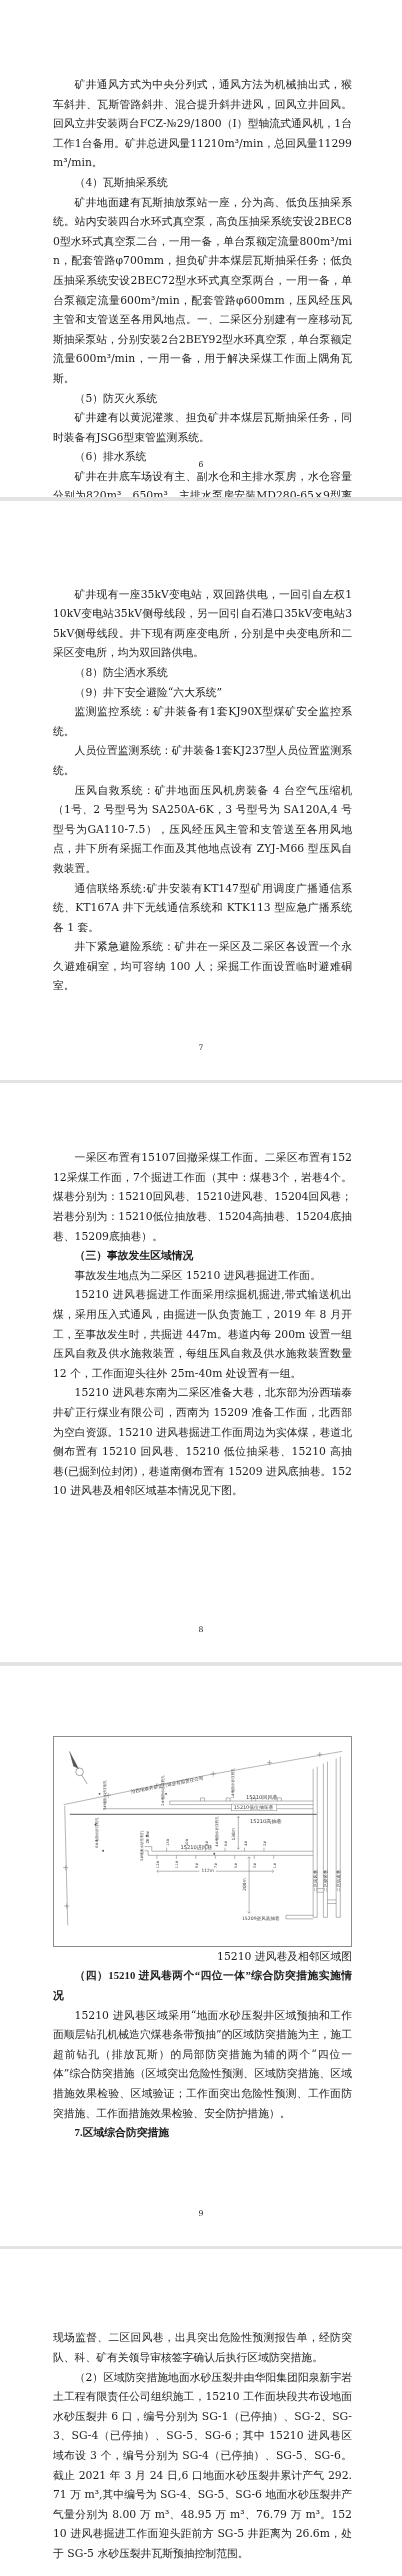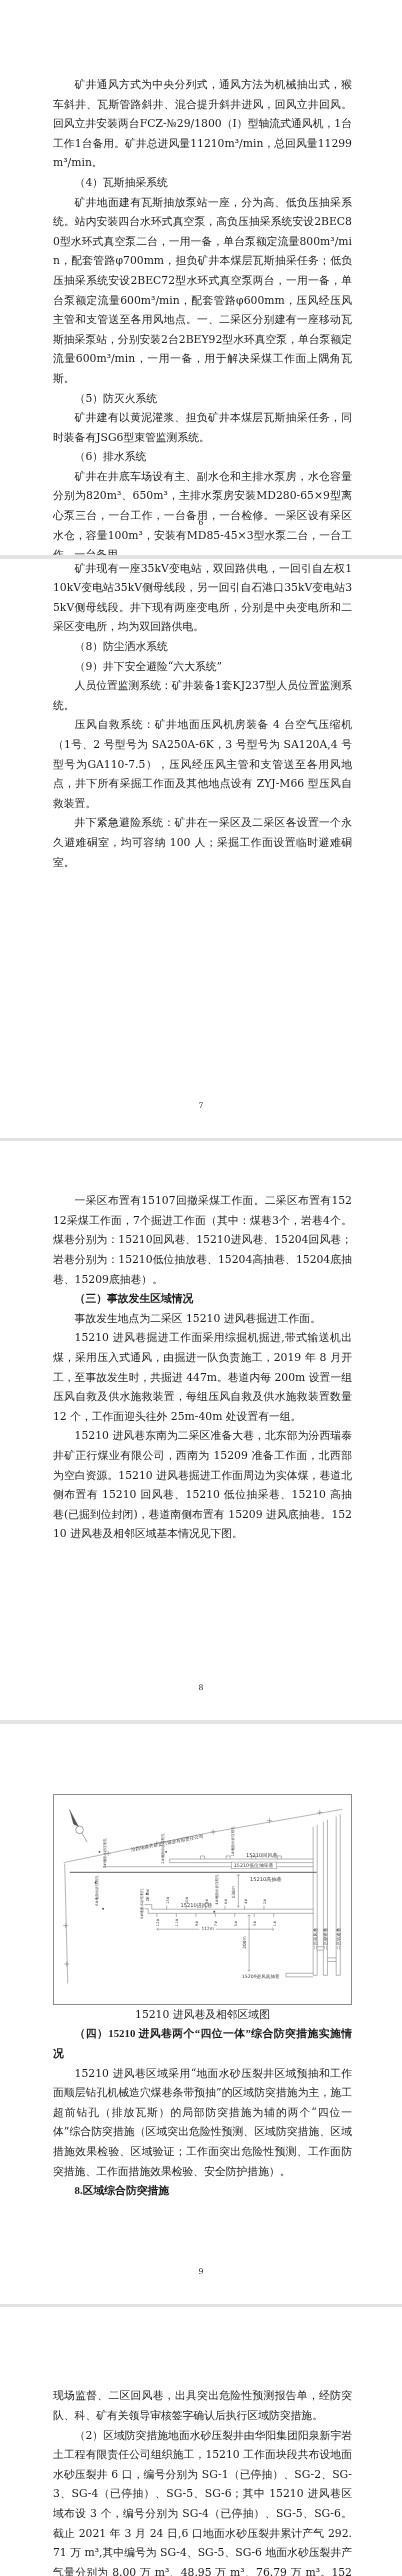--- a/index.html
+++ b/index.html
@@ -3,53 +3,55 @@
 <meta charset="utf-8">
 <style>
   html,body{margin:0;padding:0;background:#ffffff;}
   #doc{width:402px;font-family:"DejaVu Serif","Liberation Serif",serif;color:#1d1d1d;}
   .page{position:relative;background:#ffffff;box-sizing:border-box;padding-left:53px;padding-right:50px;overflow:hidden;}
   .sep{height:3.6px;background:#e3e3e3;}
   .blk{font-size:10.8px;line-height:19.6px;text-align:justify;text-justify:inter-character;word-break:break-all;}
   .p{text-indent:2em;}
   .p-noindent{text-indent:0;}
   .h{text-indent:2em;font-weight:700;font-family:Liberation Serif, serif;}
-  .caption{text-align:center;text-indent:0;}
+  .caption{text-align:right;text-indent:0;}
   .pagenum{position:absolute;bottom:28px;left:0;right:0;text-align:center;font-size:7.7px;color:#222;}
   .figure-box{border:0.5px solid #8c8c8c;height:211px;box-sizing:border-box;background:#fff;}
   .figure-box svg{display:block;}
   .figure-box text{font-family:"DejaVu Sans","Liberation Sans",sans-serif;fill:#3c3c3c;}
 </style>
 </head>
 <body>
 
 <div id="doc">
-    <section class="page" style="height: 555px; padding-top: 75px;">
+    <section class="page" style="height: 497px; padding-top: 75px;">
       <div class="blk p">矿井通风方式为中央分列式，通风方法为机械抽出式，猴车斜井、瓦斯管路斜井、混合提升斜井进风，回风立井回风。回风立井安装两台FCZ-№29/1800（Ⅰ）型轴流式通风机，1台工作1台备用。矿井总进风量11210m³/min，总回风量11299m³/min。</div>
       <div class="blk p">（4）瓦斯抽采系统</div>
       <div class="blk p">矿井地面建有瓦斯抽放泵站一座，分为高、低负压抽采系统。站内安装四台水环式真空泵，高负压抽采系统安设2BEC80型水环式真空泵二台，一用一备，单台泵额定流量800m³/min，配套管路φ700mm，担负矿井本煤层瓦斯抽采任务；低负压抽采系统安设2BEC72型水环式真空泵两台，一用一备，单台泵额定流量600m³/min，配套管路φ600mm，压风经压风主管和支管送至各用风地点。一、二采区分别建有一座移动瓦斯抽采泵站，分别安装2台2BEY92型水环真空泵，单台泵额定流量600m³/min，一用一备，用于解决采煤工作面上隅角瓦斯。</div>
       <div class="blk p">（5）防灭火系统</div>
       <div class="blk p">矿井建有以黄泥灌浆、担负矿井本煤层瓦斯抽采任务，同时装备有JSG6型束管监测系统。</div>
       <div class="blk p">（6）排水系统</div>
       <div class="blk p">矿井在井底车场设有主、副水仓和主排水泵房，水仓容量分别为820m³、650m³，主排水泵房安装MD280-65×9型离心泵三台，一台工作，一台备用，一台检修。一采区设有采区水仓，容量100m³，安装有MD85-45×3型水泵二台，一台工作，一台备用。</div>
       <div class="blk p">（7）供电系统</div>
       <div class="pagenum">6</div>
     </section>
     <div class="sep"></div>
-    <section class="page" style="height: 579px; ">
+    <section class="page" style="height: 579px; padding-top: 84px;">
       <div class="blk p">矿井现有一座35kV变电站，双回路供电，一回引自左权110kV变电站35kV侧母线段，另一回引自石港口35kV变电站35kV侧母线段。井下现有两座变电所，分别是中央变电所和二采区变电所，均为双回路供电。</div>
       <div class="blk p">（8）防尘洒水系统</div>
       <div class="blk p">（9）井下安全避险“六大系统”</div>
+      <div class="blk p">监测监控系统：矿井装备有1套KJ90X型煤矿安全监控系统。</div>
       <div class="blk p">人员位置监测系统：矿井装备1套KJ237型人员位置监测系统。</div>
       <div class="blk p">压风自救系统：矿井地面压风机房装备 4 台空气压缩机（1号、2 号型号为 SA250A-6K，3 号型号为 SA120A,4 号型号为GA110-7.5），压风经压风主管和支管送至各用风地点，井下所有采掘工作面及其他地点设有 ZYJ-M66 型压风自救装置。</div>
+      <div class="blk p">通信联络系统:矿井安装有KT147型矿用调度广播通信系统、KT167A 井下无线通信系统和 KTK113 型应急广播系统各 1 套。</div>
       <div class="blk p">井下紧急避险系统：矿井在一采区及二采区各设置一个永久避难硐室，均可容纳 100 人；采掘工作面设置临时避难硐室。</div>
       <div class="pagenum">7</div>
     </section>
     <div class="sep"></div>
-    <section class="page" style="height: 579px; padding-top: 50px;">
+    <section class="page" style="height: 579px; padding-top: 65px;">
       <div class="blk p">一采区布置有15107回撤采煤工作面。二采区布置有15212采煤工作面，7个掘进工作面（其中：煤巷3个，岩巷4个。煤巷分别为：15210回风巷、15210进风巷、15204回风巷；岩巷分别为：15210低位抽放巷、15204高抽巷、15204底抽巷、15209底抽巷）。</div>
       <div class="blk h">（三）事故发生区域情况</div>
       <div class="blk p">事故发生地点为二采区 15210 进风巷掘进工作面。</div>
       <div class="blk p">15210 进风巷掘进工作面采用综掘机掘进,带式输送机出煤，采用压入式通风，由掘进一队负责施工，2019 年 8 月开工，至事故发生时，共掘进 447m。巷道内每 200m 设置一组压风自救及供水施救装置，每组压风自救及供水施救装置数量 12 个，工作面迎头往外 25m-40m 处设置有一组。</div>
       <div class="blk p">15210 进风巷东南为二采区准备大巷，北东部为汾西瑞泰井矿正行煤业有限公司，西南为 15209 准备工作面，北西部为空白资源。15210 进风巷掘进工作面周边为实体煤，巷道北侧布置有 15210 回风巷、15210 低位抽采巷、15210 高抽巷(已掘到位封闭)，巷道南侧布置有 15209 进风底抽巷。15210 进风巷及相邻区域基本情况见下图。</div>
       <div class="pagenum">8</div>
     </section>
     <div class="sep"></div>
     <section class="page" style="height: 580px; padding-top: 70px;">
   <div class="figure-box">
@@ -124,21 +126,21 @@
       <text x="261" y="213" font-size="7" transform="rotate(-90 261 213)">10#</text>
       <text x="299" y="213" font-size="7" transform="rotate(-90 299 213)">8#</text>
       <text x="337" y="213" font-size="7" transform="rotate(-90 337 213)">6#</text>
       <text x="375" y="213" font-size="7" transform="rotate(-90 375 213)">4#</text>
       <text x="413" y="213" font-size="7" transform="rotate(-90 413 213)">2#</text>
     </svg>
   </div>
 <div class="blk caption">15210 进风巷及相邻区域图</div>
       <div class="blk h">（四）15210 进风巷两个“四位一体”综合防突措施实施情况</div>
       <div class="blk p">15210 进风巷区域采用“地面水砂压裂井区域预抽和工作面顺层钻孔机械造穴煤巷条带预抽”的区域防突措施为主，施工超前钻孔（排放瓦斯）的局部防突措施为辅的两个“四位一体”综合防突措施（区域突出危险性预测、区域防突措施、区域措施效果检验、区域验证；工作面突出危险性预测、工作面防突措施、工作面措施效果检验、安全防护措施）。</div>
-      <div class="blk h">8.区域综合防突措施</div>
+      <div class="blk h">7.区域综合防突措施</div>
       <div class="pagenum">9</div>
     </section>
     <div class="sep"></div>
     <section class="page" style="height: 577px; padding-top: 79px;">
       <div class="blk p-noindent">现场监督、二区回风巷，出具突出危险性预测报告单，经防突队、科、矿有关领导审核签字确认后执行区域防突措施。</div>
       <div class="blk p">（2）区域防突措施地面水砂压裂井由华阳集团阳泉新宇岩土工程有限责任公司组织施工，15210 工作面块段共布设地面水砂压裂井 6 口，编号分别为 SG-1（已停抽）、SG-2、SG-3、SG-4（已停抽）、SG-5、SG-6；其中 15210 进风巷区域布设 3 个，编号分别为 SG-4（已停抽）、SG-5、SG-6。截止 2021 年 3 月 24 日,6 口地面水砂压裂井累计产气 292.71 万 m³,其中编号为 SG-4、SG-5、SG-6 地面水砂压裂井产气量分别为 8.00 万 m³、48.95 万 m³、76.79 万 m³。15210 进风巷掘进工作面迎头距前方 SG-5 井距离为 26.6m，处于 SG-5 水砂压裂井瓦斯预抽控制范围。</div>
     </section>
   </div>
 
 

